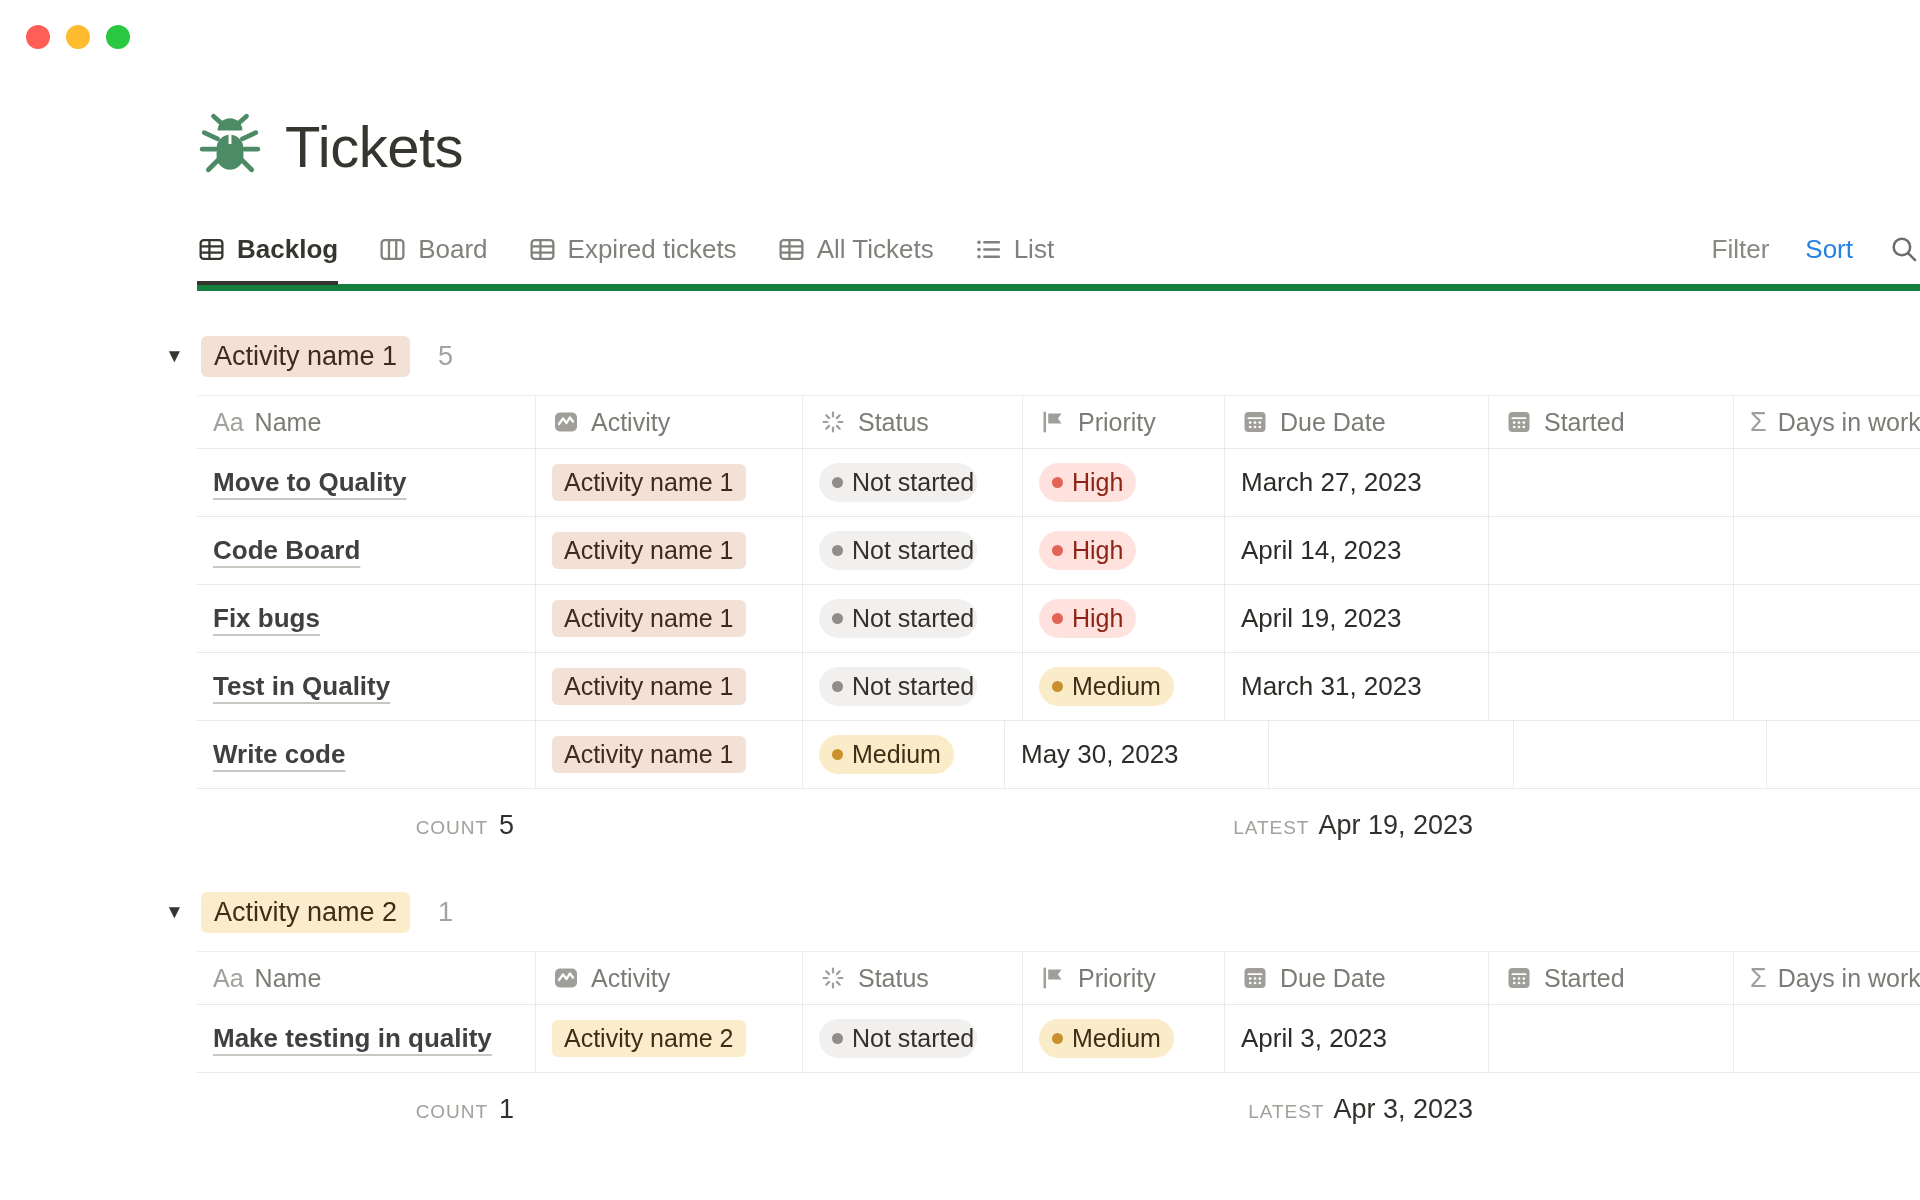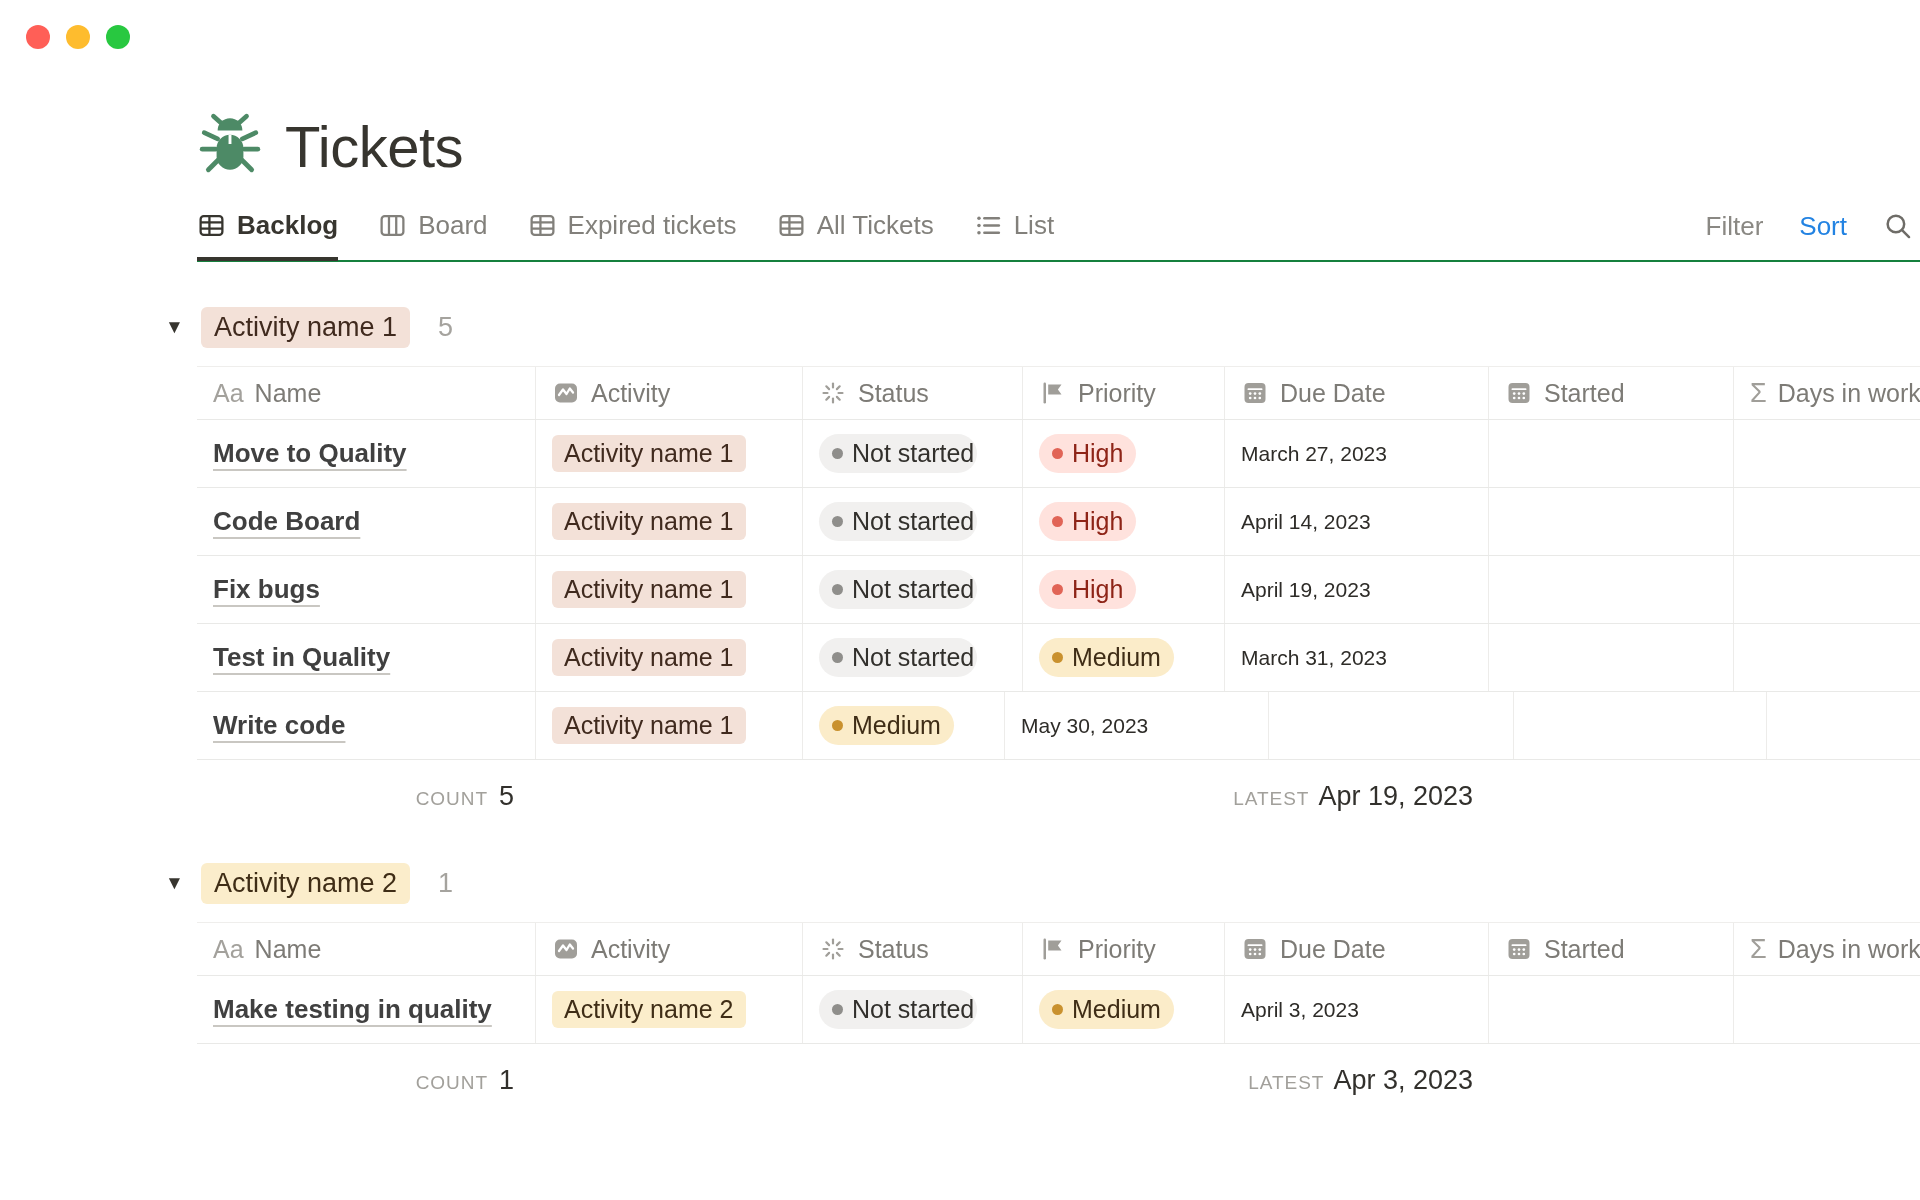--- a/index.html
+++ b/index.html
@@ -7,29 +7,29 @@
     font-family:"Liberation Sans","DejaVu Sans",sans-serif; color:#37352F; }
 
   .traffic { position:absolute; top:25px; left:26px; display:flex; gap:16px; }
   .light { width:24px; height:24px; border-radius:50%; }
 
   .page { padding-left:197px; }
 
   .title-row { display:flex; align-items:center; gap:22px; margin-top:104px; height:84px; }
   .page-title { font-size:58px; font-weight:400; letter-spacing:-0.5px; color:#37352F; }
 
-  .toolbar { display:flex; align-items:center; margin-top:22px; width:1723px;
-    border-bottom:2px solid #15803d; }
+  .toolbar { display:flex; align-items:flex-start; margin-top:46px; width:1723px;
+    border-bottom:7px solid #15803d; }
   .tabs { display:flex; gap:40px; }
   .tab { display:flex; align-items:center; gap:11px; font-size:26px; color:#82807B;
     padding-bottom:16px; border-bottom:4px solid transparent; margin-bottom:-1px; cursor:pointer; }
   .tab.active { color:#37352F; font-weight:600; border-bottom-color:#37352F; }
   .tab svg { display:block; }
   .toolbar-right { margin-left:auto; display:flex; align-items:center; gap:36px;
-    padding-bottom:18px; padding-right:6px; }
+    padding-bottom:18px; }
   .filter-btn { font-size:26px; color:#8A8883; cursor:pointer; }
   .sort-btn { font-size:26px; cursor:pointer; }
   .search-btn { cursor:pointer; display:flex; }
 
   .group { margin-top:40px; }
   .group + .group { margin-top:26px; }
   .group-header { display:flex; align-items:center; margin-left:-32px; height:50px; }
   .disclosure { font-size:19px; color:#37352F; width:24px; cursor:pointer; }
   .group-tag { font-size:27px; font-weight:500; padding:5px 13px; border-radius:6px;
     margin-left:12px; white-space:nowrap; cursor:pointer; }
@@ -47,21 +47,21 @@
 
   .row { display:flex; width:1790px; height:68px; border-bottom:1px solid #E9E9E7; }
   .row-name { font-size:26px; font-weight:600; color:#404040; white-space:nowrap;
     text-decoration:underline; text-decoration-color:#C9C7C2; text-decoration-thickness:2px;
     text-underline-offset:7px; cursor:pointer; }
   .tag { font-size:25px; padding:4px 12px; border-radius:6px; white-space:nowrap; }
   .pill { display:inline-flex; align-items:center; gap:9px; font-size:25px;
     padding:5px 13px; border-radius:20px; white-space:nowrap; }
   .pill.clip { width:158px; overflow:hidden; }
   .dot { width:11px; height:11px; border-radius:50%; flex:none; }
-  .date-text { font-size:21px; color:#2E2C28; white-space:nowrap; }
+  .date-text { font-size:26px; color:#2E2C28; white-space:nowrap; }
 
   .tfoot { display:flex; width:1790px; height:72px; align-items:center; }
   .foot-count { width:339px; display:flex; justify-content:flex-end; align-items:baseline;
     gap:11px; padding-right:22px; cursor:pointer; }
   .foot-spacer { width:689px; }
   .foot-latest { width:264px; display:flex; justify-content:flex-end; align-items:baseline;
     gap:9px; overflow:hidden; padding-right:16px; cursor:pointer; }
   .agg-label { font-size:19px; color:#A2A09B; letter-spacing:0.05em; white-space:nowrap; }
   .agg-value { font-size:27px; color:#32302C; white-space:nowrap; }
 </style>

